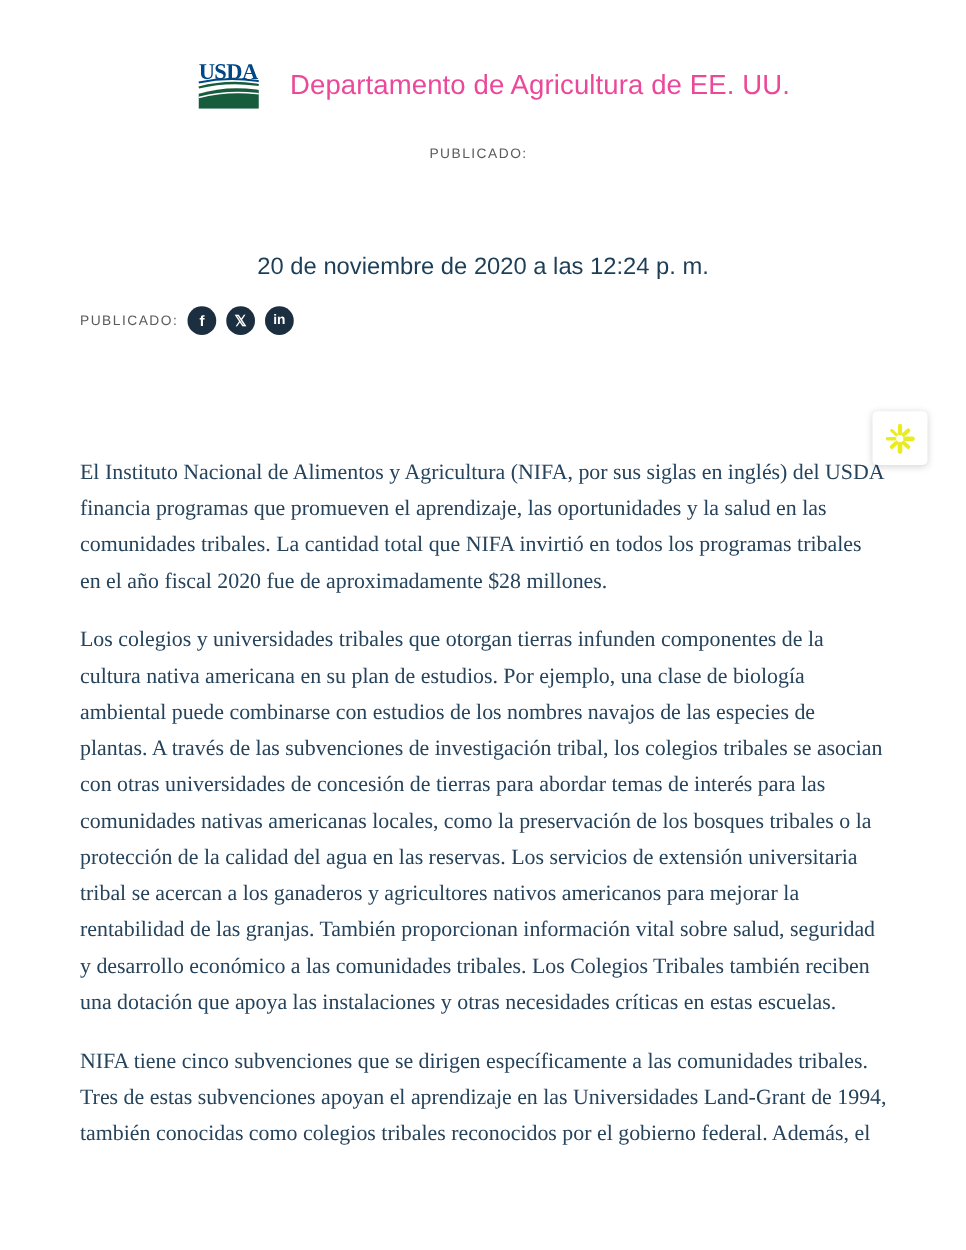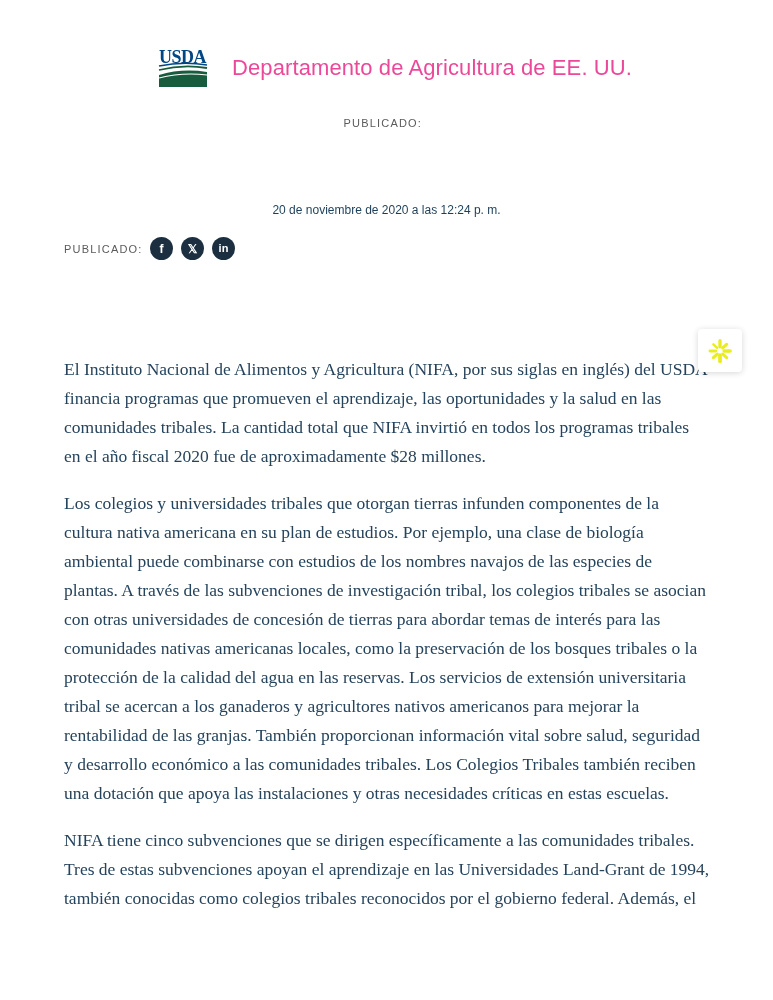--- a/index.html
+++ b/index.html
@@ -55,21 +55,21 @@
   .meta-row.first { margin-top: 30px; flex-direction: column; }
   .meta-label {
     width: 86px;
     flex: 0 0 86px;
     font-size: 11px;
     letter-spacing: 1.2px;
     color: #5b5b5b;
     font-weight: 400;
   }
   .published-date {
-    font-size: 12px;
+    font-size: 19px;
     color: #1c3e57;
   }
   .share-icons { display: flex; gap: 8px; }
   .share-btn {
     width: 23px;
     height: 23px;
     border-radius: 50%;
     background: #1c2f40;
     color: #ffffff;
     display: flex;

